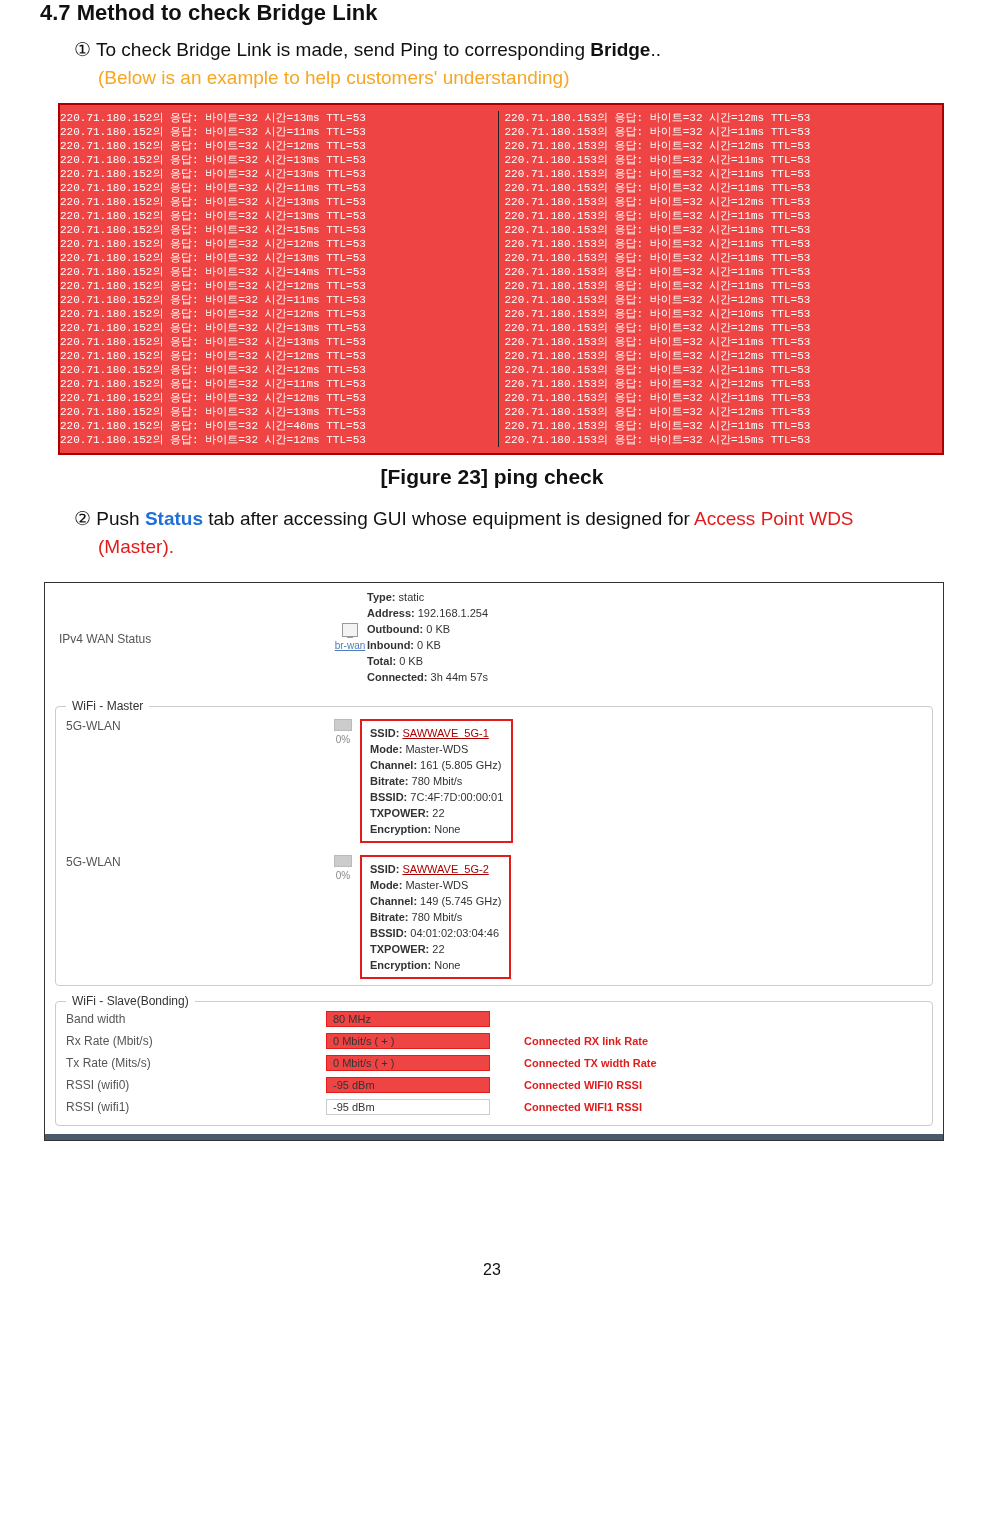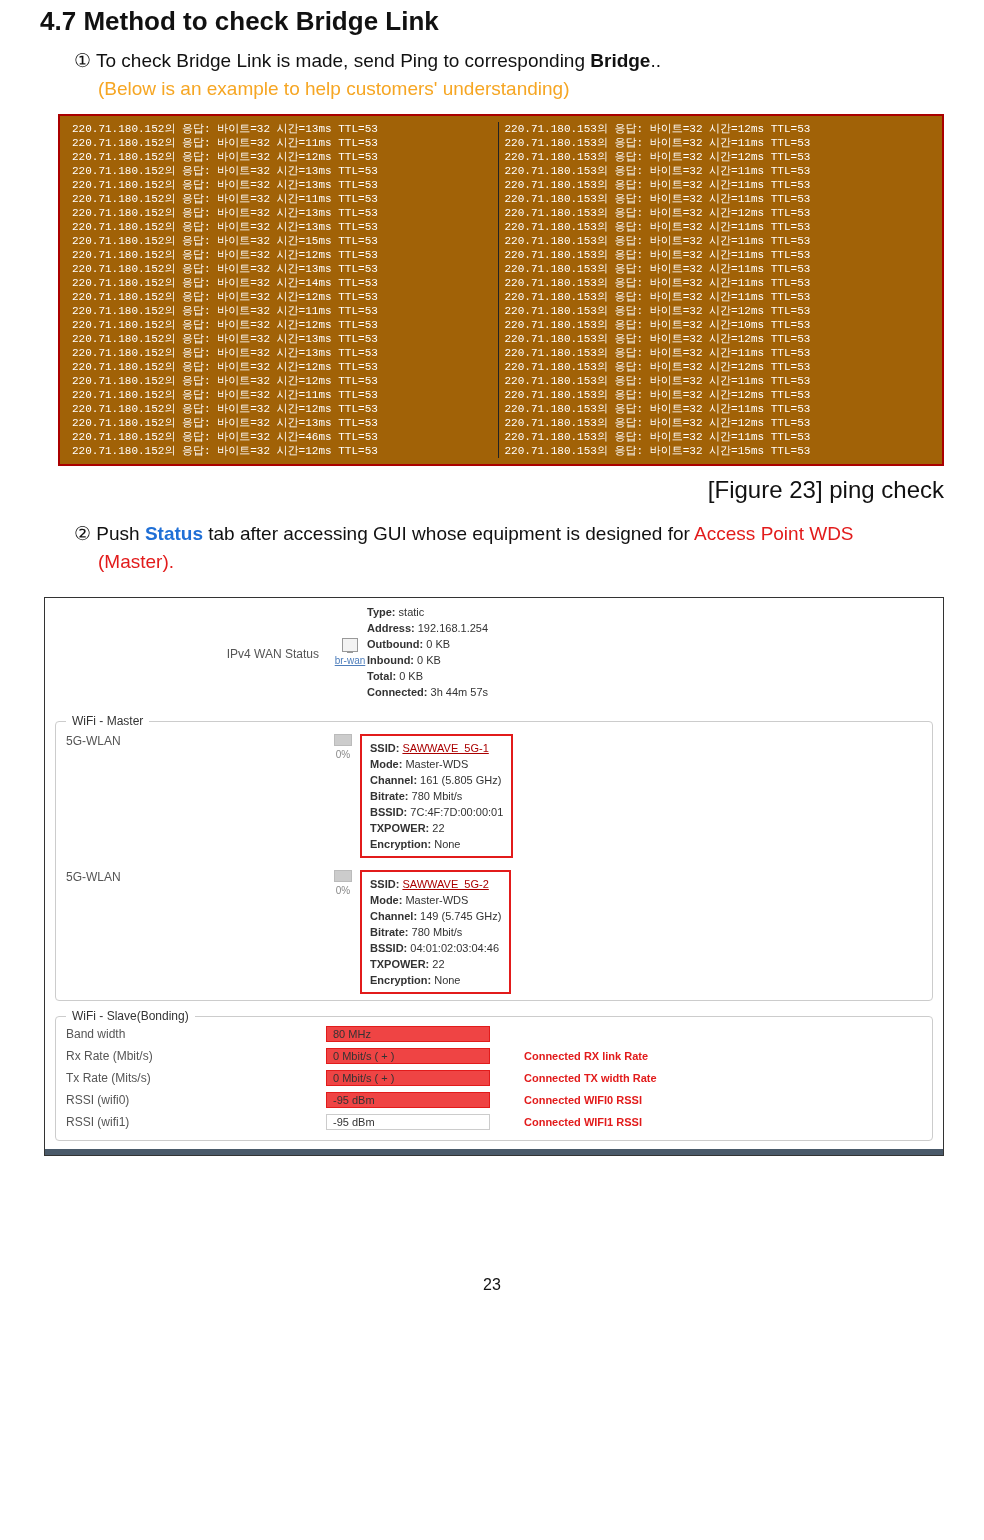--- a/index.html
+++ b/index.html
@@ -1,27 +1,27 @@
 <!DOCTYPE html>
 <html><head>
 <meta charset="utf-8">
 <style>
   html,body{margin:0;padding:0;background:#fff;font-family:"Malgun Gothic","Segoe UI",Arial,sans-serif;color:#111;}
   .page{width:984px;margin:0 auto;padding:0 40px 40px 40px;box-sizing:border-box;}
-  h2{font-size:26px;font-weight:700;margin:6px 0 12px 0;}
+  h2{font-size:22px;font-weight:700;margin:0 0 12px 0;}
   .body-text{font-size:19px;margin:0 0 6px 34px;}
   .orange{color:#f6a623;}
   .red{color:#e21b1b;font-weight:400;}
   .blue{color:#1f6fd6;font-weight:700;}
-  .caption{text-align:right;font-size:24px;margin:10px 0 18px 0;}
-  .terminal{background:#a16207;color:#fff;border:2px solid #a00;margin:14px 0 6px 18px;padding:6px 12px;font-family:"Courier New",monospace;font-size:11px;line-height:14px;white-space:pre;overflow:hidden;display:flex;justify-content:flex-end;}
+  .caption{text-align:center;font-size:21px;margin:10px 0 18px 0;font-weight:bold;}
+  .terminal{background:#ef4444;color:#fff;border:2px solid #a00;margin:14px 0 6px 18px;padding:6px 0;font-family:"Courier New",monospace;font-size:11px;line-height:14px;white-space:pre;overflow:hidden;display:flex;justify-content:flex-end;}
   .terminal .col{flex:1 1 50%;}
   .terminal .col + .col{border-left:1px solid #222;padding-left:6px;}
   .gui{border:1px solid #333;margin:24px 0 4px 4px;background:#fff;font-size:11px;color:#333;position:relative;}
-  .gui .panel-title{font-size:13px;color:#3b5b7a;padding:10px 14px 6px 14px;text-align:right;}
+  .gui .panel-title{font-size:13px;color:#3b5b7a;padding:10px 14px 6px 14px;}
   .gui fieldset{border:1px solid #ccc;margin:8px 10px 8px 10px;border-radius:4px;padding:0;}
   .gui legend{padding:0 6px;font-size:12px;color:#333;margin-left:10px;}
   .gui .row{display:flex;align-items:flex-start;padding:6px 10px;}
   .gui .lab{width:260px;font-size:12px;color:#555;}
   .gui .val{flex:1;}
   .kv{line-height:16px;}
   .kv b{font-weight:700;}
   .redbox{border:2px solid #e21b1b;padding:4px 8px;display:inline-block;}
   .iconcol{width:34px;text-align:center;color:#4d7dbb;font-size:10px;line-height:12px;}
   .iconcol .sigbars{display:inline-block;width:16px;height:10px;background:linear-gradient(to top,#ccc 100%, #ccc 100%);border:1px solid #bbb;}

